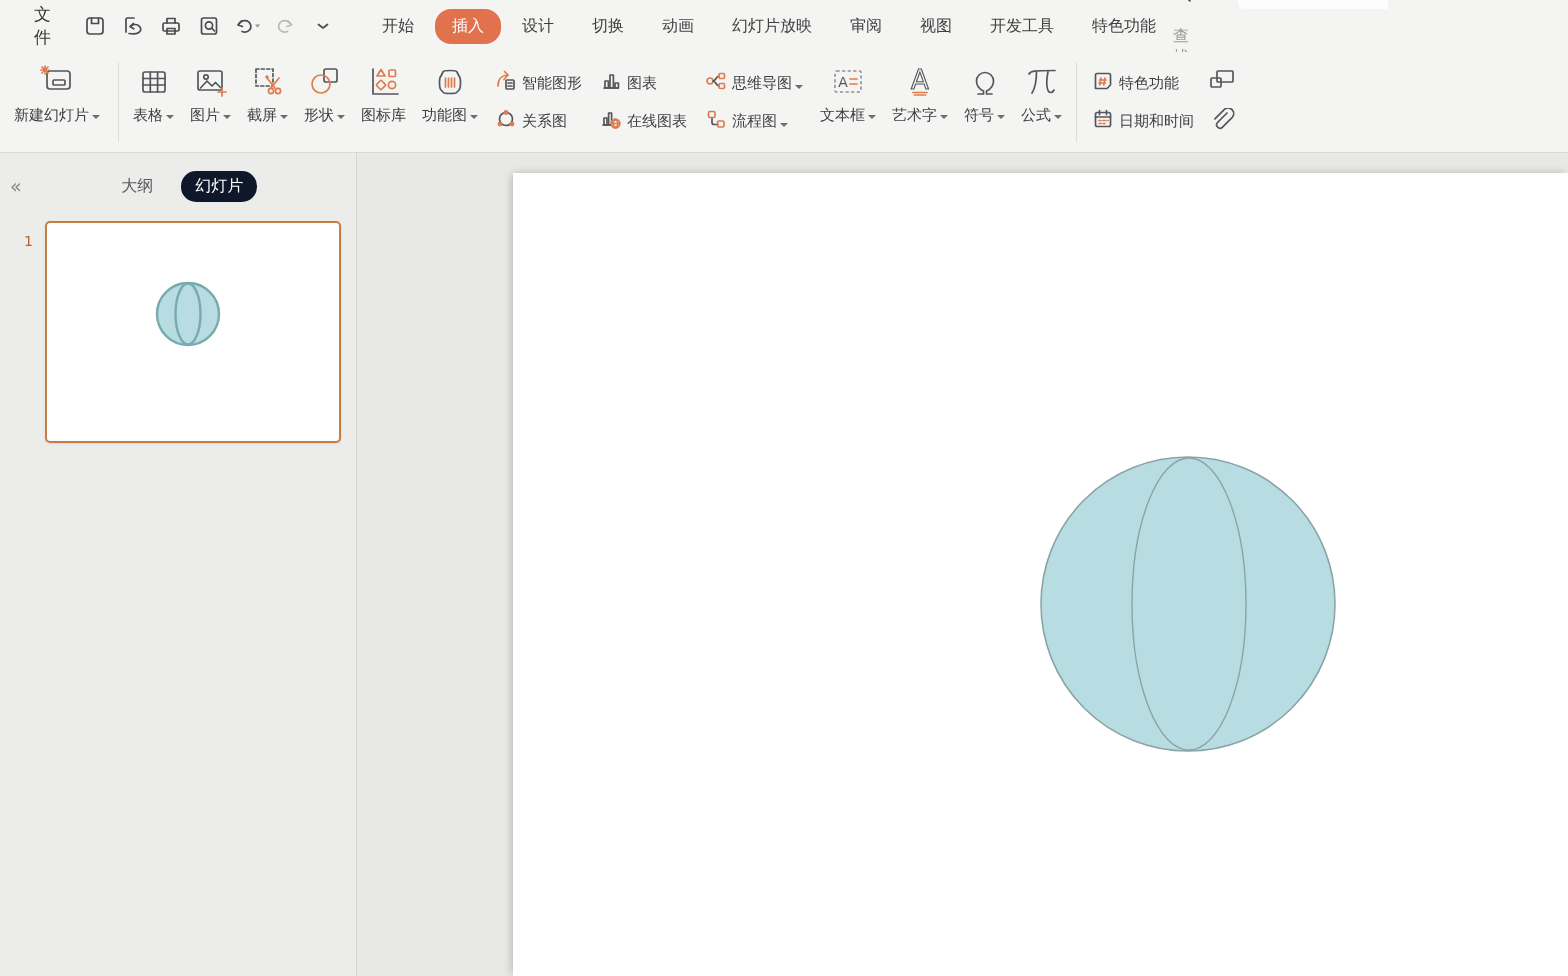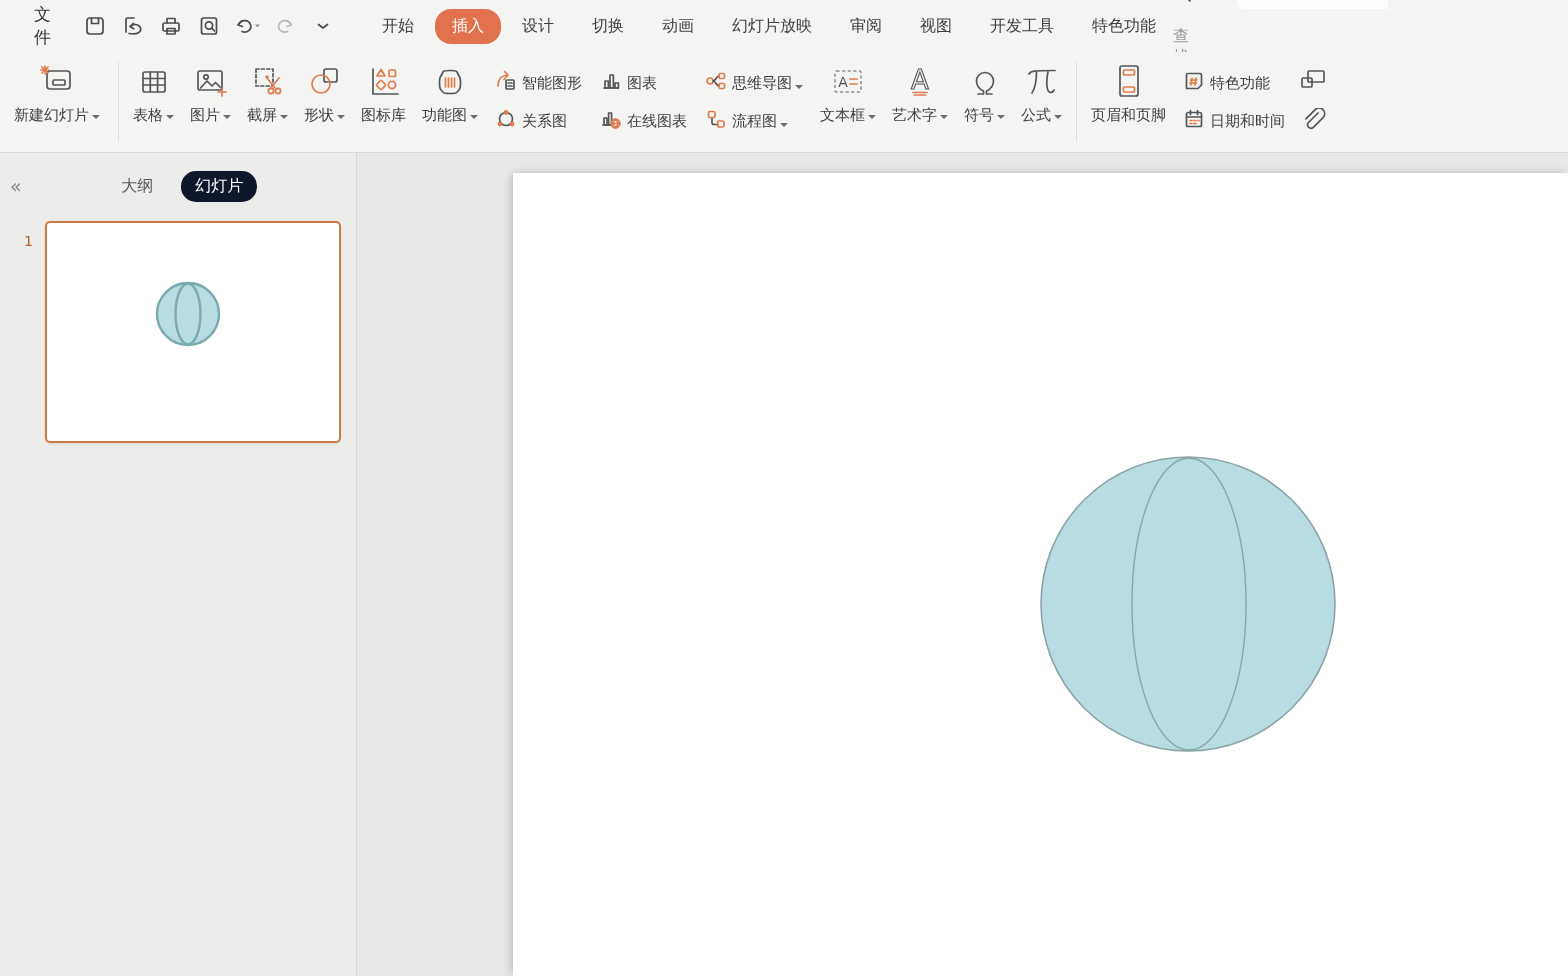--- a/index.html
+++ b/index.html
@@ -360,30 +360,20 @@
     <div class="icon38">
       <svg width="40" height="38" viewBox="0 0 40 38">
         <path class="ic" d="M7 11 c1.5-3 4-3.5 26-3.5 M14.5 8.5 c0 8-1.5 17-4.5 21.5 M26 8.5 c-1.5 8-1.5 15.5 0 19 c1.5 3 4.5 2.5 6-0.5" stroke-width="1.9"></path>
       </svg>
     </div>
     <div class="rlabel dd">公式</div>
   </div>
 
   <div class="vdiv"></div>
 
-  <div class="rbig">
-    <div class="icon38">
-      <svg width="38" height="40" viewBox="0 0 38 40">
-        <rect class="ic" x="10" y="4" width="18" height="30" rx="2"></rect>
-        <rect class="ico" x="13.5" y="8" width="11" height="5" rx="1" fill="#f6e0d2"></rect>
-        <rect class="ico" x="13.5" y="25" width="11" height="5" rx="1" fill="#f6e0d2"></rect>
-      </svg>
-    </div>
-    <div class="rlabel">页眉和页脚</div>
-  </div>
 
   <div class="rcol">
     <div class="rrow">
       <span>
         <svg width="22" height="22" viewBox="0 0 22 22">
           <path class="ic" d="M3.5 18.5 V5 a1.5 1.5 0 0 1 1.5-1.5 h12 a1.5 1.5 0 0 1 1.5 1.5 v10 l-3.5 3.5 z"></path>
           <path class="ico" d="M9 8 l-1.2 7 M13 8 l-1.2 7 M7.5 10 h6.5 M7 13 h6.5" stroke-width="1.4"></path>
         </svg>
       </span>
       <span>特色功能</span>

